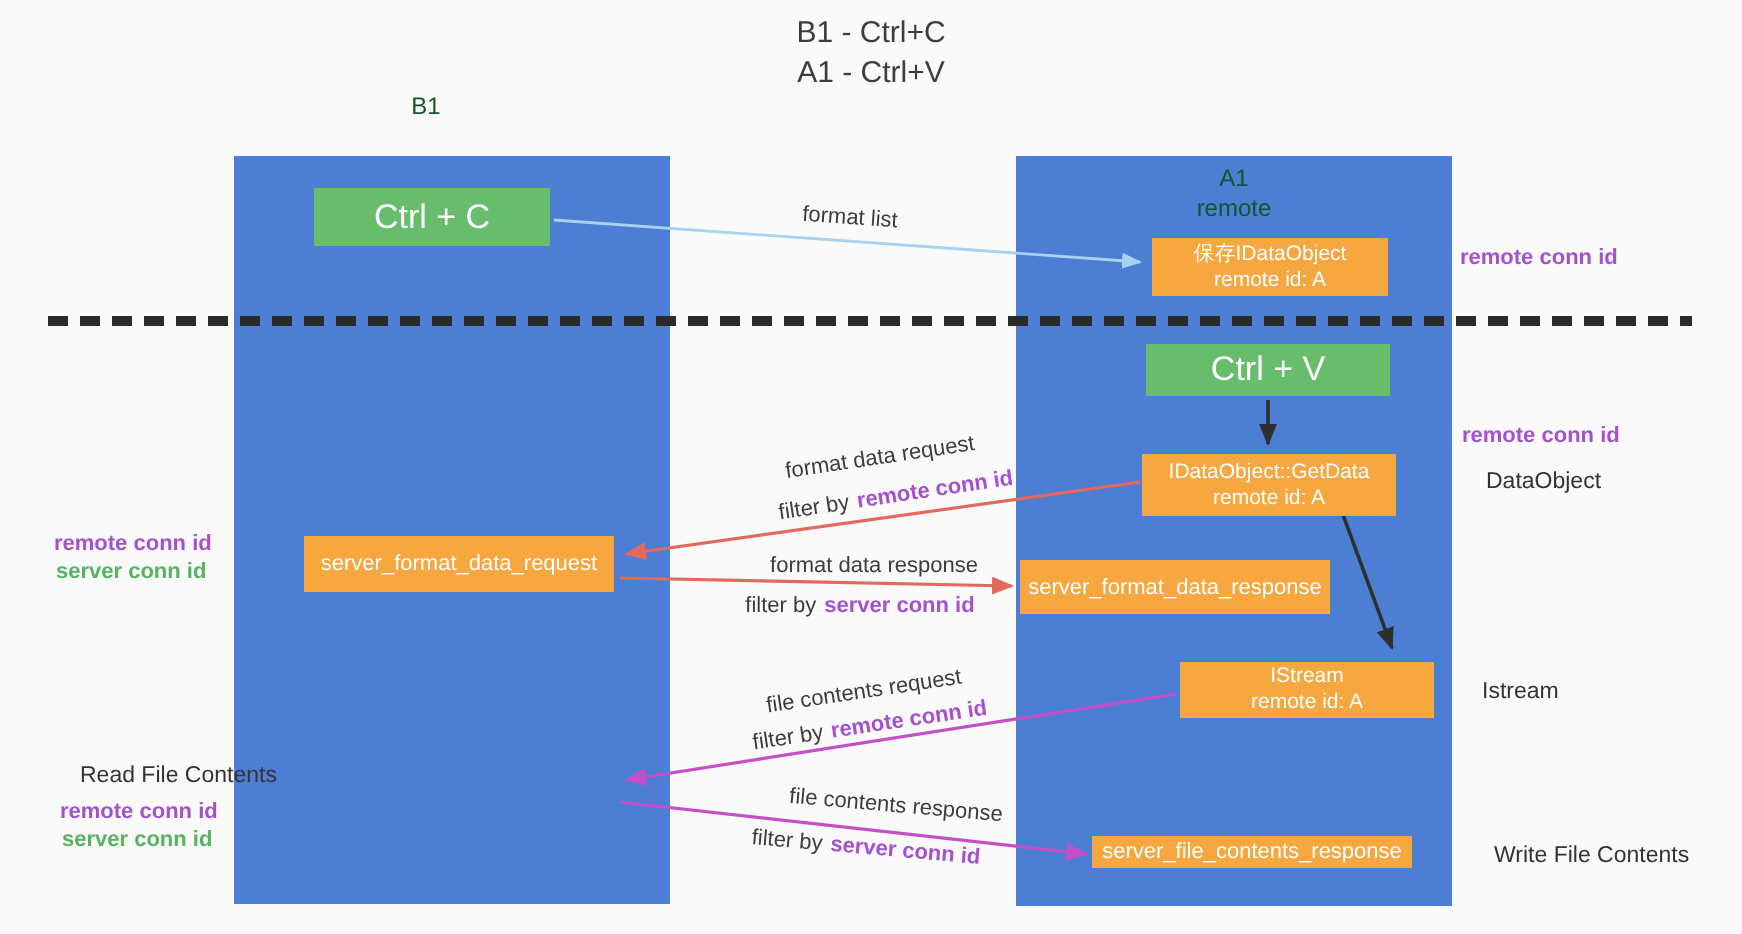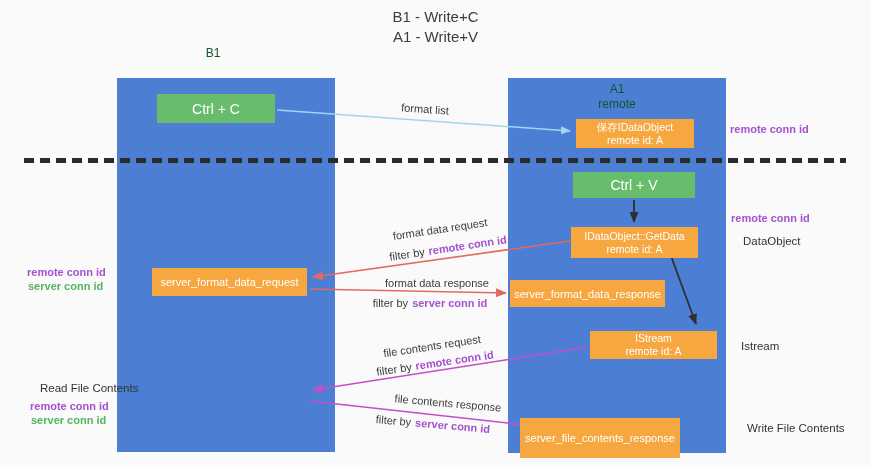--- a/index.html
+++ b/index.html
@@ -14,40 +14,40 @@
   .column { position:absolute; background:var(--column_blue); z-index:1; }
 
   .divider { position:absolute; left:24px; top:158px; width:822px; height:5px; z-index:3;
              background:repeating-linear-gradient(90deg, var(--divider_black) 0 10px, transparent 10px 16px); }
 
   .arrows { position:absolute; left:0; top:0; z-index:4; pointer-events:none; }
 
   .node { position:absolute; display:flex; flex-direction:column; align-items:center;
           justify-content:center; color:#ffffff; text-align:center; z-index:5;
           white-space:nowrap; }
-  .node.green  { background:var(--node_green);  font-size:14px; }
+  .node.green  { background:var(--node_green);  font-size:17px; }
   .node.orange { background:var(--node_orange); font-size:11px; }
   .node .ln { line-height:13px; font-size:10.5px; }
 
   .flow-label { position:absolute; display:flex; gap:4px; font-size:11px; color:var(--text_dark);
                 white-space:nowrap; z-index:6; transform:translate(-50%,-50%) rotate(var(--r,0deg)); }
 
   .side-label { position:absolute; white-space:nowrap; z-index:6; font-size:11px; font-weight:bold; }
   .purple   { color:var(--accent_purple); font-weight:bold; }
   .greenlbl { color:var(--accent_green);  font-weight:bold; }
   .plain    { color:#333333; font-weight:normal; font-size:11.5px;padding-left:12px; }
 </style>
 </head>
 <body>
 
 <div class="stage">
 
   <div class="title">
-    <div>B1 - Write+C</div>
-    <div>A1 - Write+V</div>
+    <div>B1 - Ctrl+C</div>
+    <div>A1 - Ctrl+V</div>
   </div>
 
   <div class="col-header" style="left:143px;">
     <div>B1</div>
   </div>
   <div class="col-header" style="left:547px;margin-top:36px;">
     <div>A1</div>
     <div>remote</div>
   </div>
 
@@ -105,21 +105,21 @@
   <div class="node orange" style="left:510px; top:280px; width:155px; height:27px;">
     <div>server_format_data_response</div>
   </div>
 
   <div class="node orange" style="left:590px; top:331px; width:127px; height:28px;">
     <div class="ln">IStream</div>
     <div class="ln">remote id: A</div>
   </div>
 
 
-  <div class="node orange" style="left:520px; top:418px; width:160px; height:40px;">
+  <div class="node orange" style="left:546px; top:418px; width:160px; height:16px;">
     <div>server_file_contents_response</div>
   </div>
 
   <div class="flow-label" style="left:425px; top:109px; --r:4deg;">
     <span>format list</span>
   </div>
 
   <div class="flow-label" style="left:440px; top:229px; --r:-8.5deg;">
     <span>format data request</span>
   </div>

